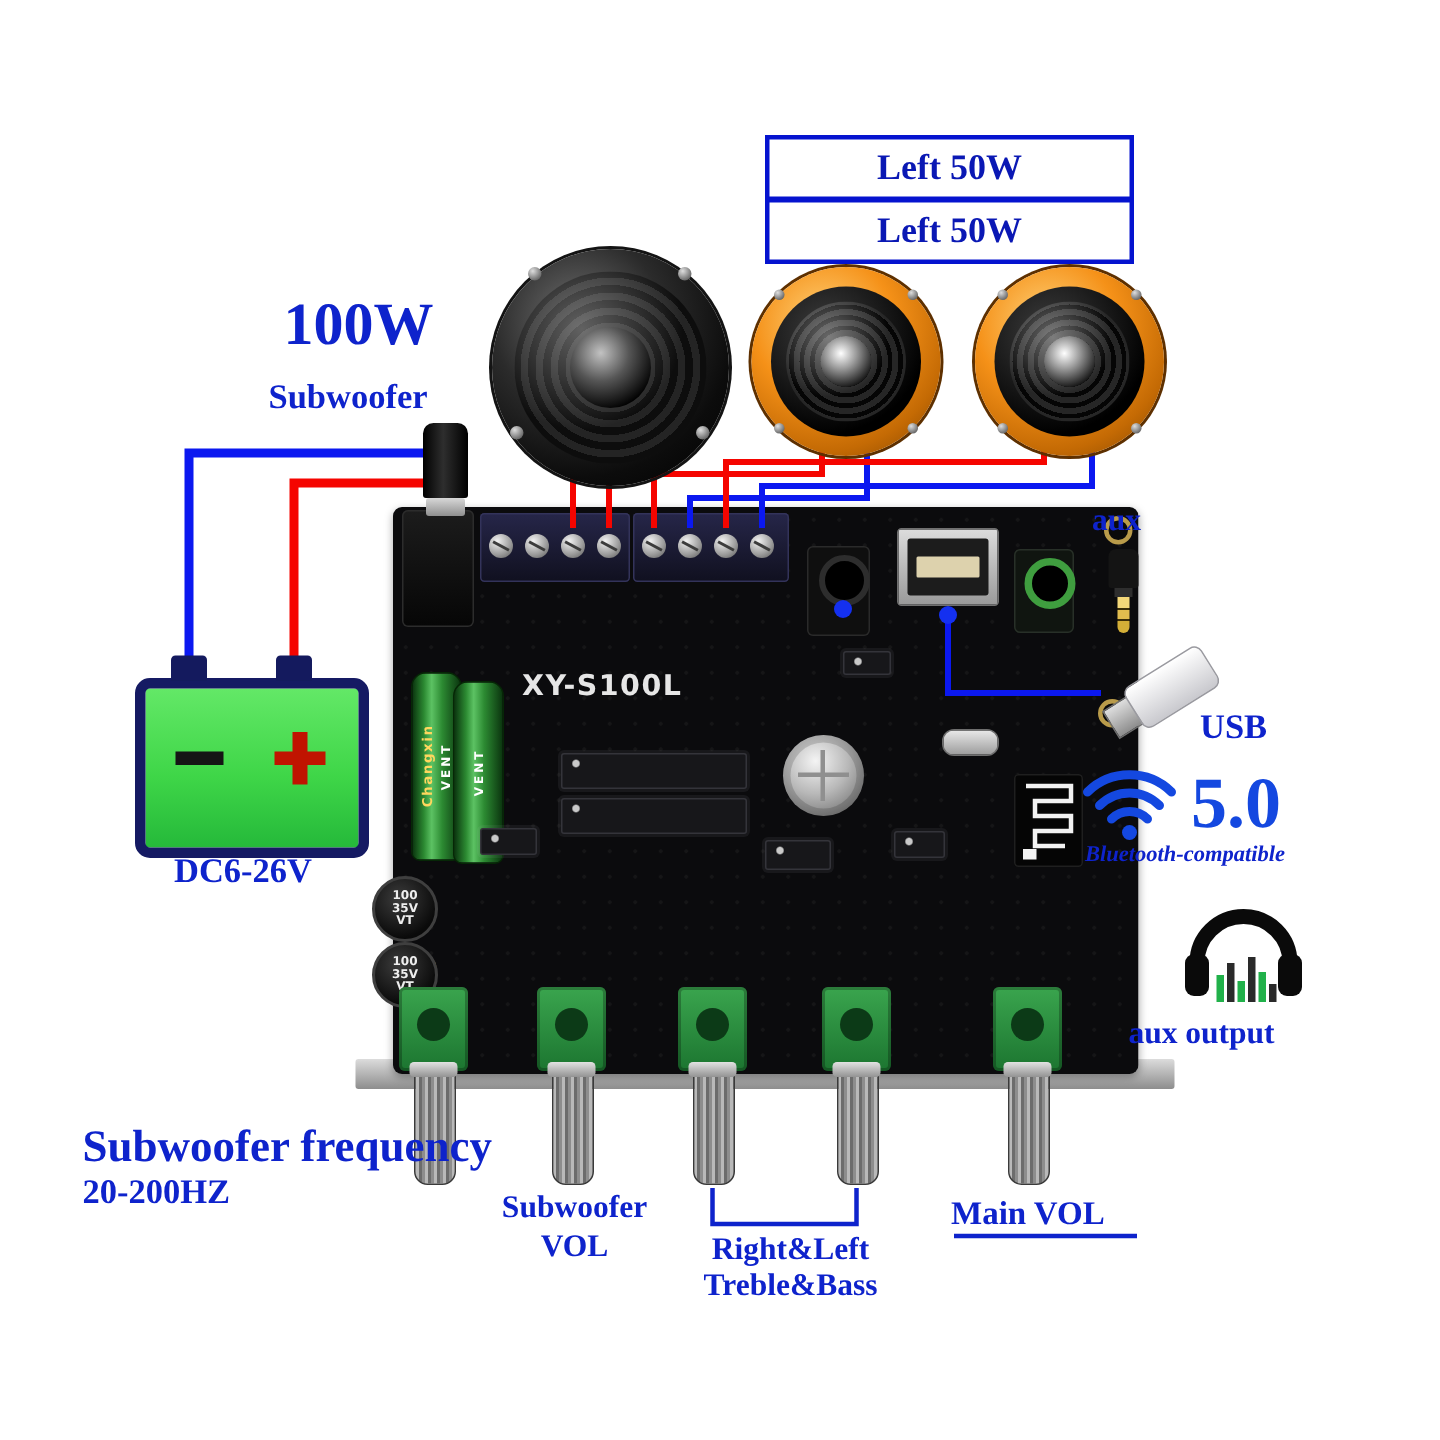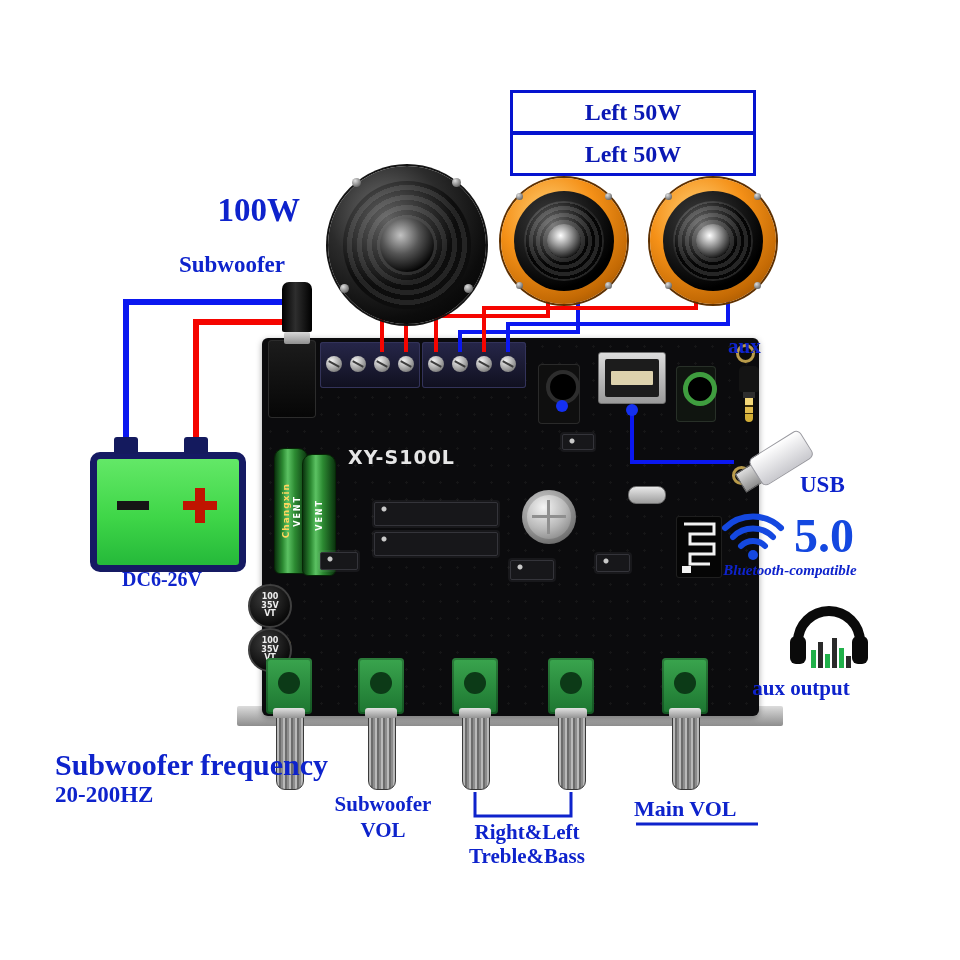--- a/index.html
+++ b/index.html
@@ -106,21 +106,21 @@
     <path d="M636 824 H758" stroke="#0e23cc" stroke-width="3" fill="none"></path>
   </svg>
 
   <div class="abs chbox" style="left:510px;top:90px;width:240px;height:38px;">
     <span>Left 50W</span>
   </div>
   <div class="abs chbox" style="left:510px;top:132px;width:240px;height:38px;">
     <span>Left 50W</span>
   </div>
 
-  <div class="abs bluetxt ctr lbl" style="left:140px;top:192px;width:160px;font-size:33px;text-align:right;">100W</div>
+  <div class="abs bluetxt ctr lbl" style="left:159px;top:192px;width:160px;font-size:40px;">100W</div>
   <div class="abs bluetxt ctr lbl" style="left:152px;top:252px;width:160px;font-size:23px;">Subwoofer</div>
 
   <div class="abs spk spk-big" style="left:328px;top:166px;width:158px;height:158px;">
     <div class="sb-ring"></div>
     <div class="sb-dome"></div>
     <div class="screwdot" style="left:24px;top:12px;width:9px;height:9px;"></div>
     <div class="screwdot" style="left:124px;top:12px;width:9px;height:9px;"></div>
     <div class="screwdot" style="left:12px;top:118px;width:9px;height:9px;"></div>
     <div class="screwdot" style="left:136px;top:118px;width:9px;height:9px;"></div>
   </div>
@@ -143,21 +143,21 @@
     <div class="screwdot" style="left:104px;top:104px;width:7px;height:7px;"></div>
   </div>
 
   <div class="abs battery" style="left:90px;top:452px;width:142px;height:106px;">
     <div class="bterm" style="left:17px;"></div>
     <div class="bterm" style="left:87px;"></div>
     <div class="bminus"></div>
     <div class="bplus-h"></div>
     <div class="bplus-v"></div>
   </div>
-  <div class="abs bluetxt ctr lbl" style="left:82px;top:568px;width:160px;font-size:20px;">DC6-26V</div>
+  <div class="abs bluetxt ctr lbl" style="left:82px;top:568px;width:160px;font-size:23px;">DC6-26V</div>
 
   <div class="heatsink" style="left:237px;top:706px;width:546px;height:20px;"></div>
 
   <div class="abs board" style="left:262px;top:338px;width:497px;height:378px;">
     <div class="hole" style="left:6px;top:8px;"></div>
     <div class="hole" style="left:474px;top:6px;"></div>
     <div class="hole" style="left:470px;top:128px;"></div>
     <div class="hole" style="left:10px;top:298px;"></div>
 
     <div style="position:absolute;left:6px;top:2px;width:48px;height:78px;background:linear-gradient(180deg,#1c1c1c,#060606);border-radius:4px;box-shadow:inset 0 0 0 1px #2c2c2c;"></div>

